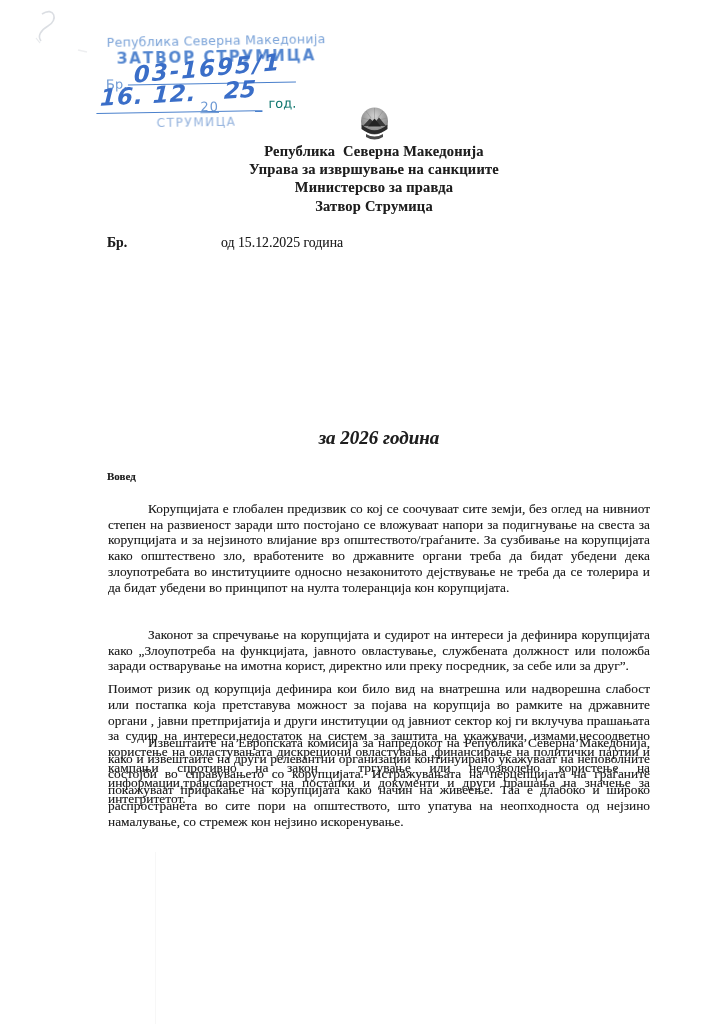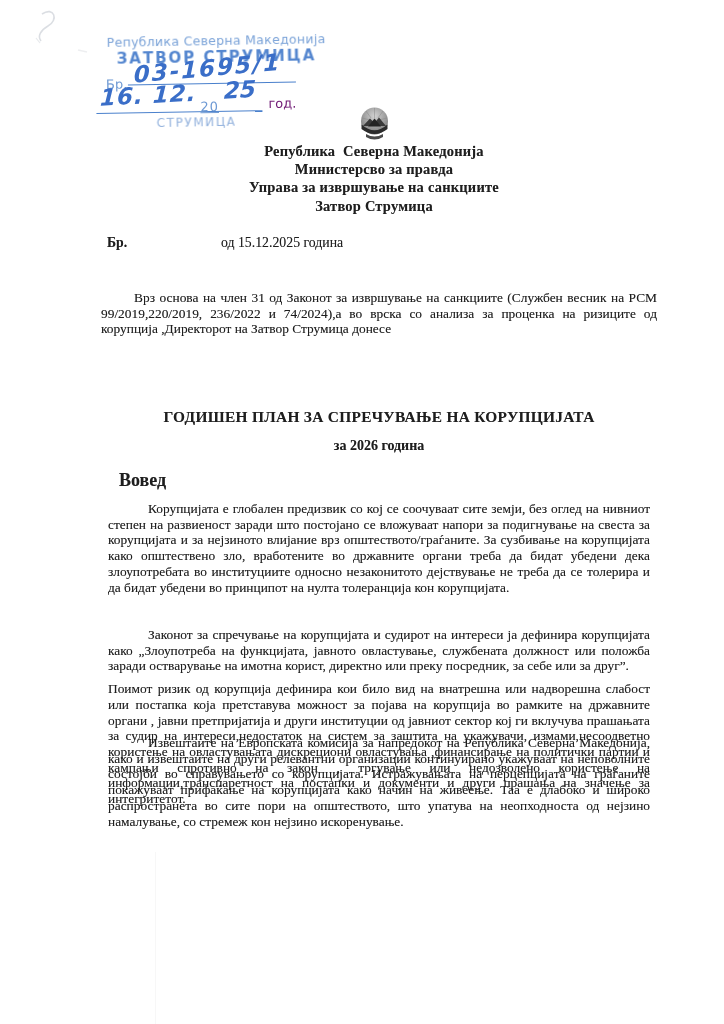--- a/index.html
+++ b/index.html
@@ -28,21 +28,21 @@
   .s-underline1{position:absolute;left:32px;top:36px;width:168px;height:14px;border-bottom:1.6px solid #4a80cc;}
   .s-date{
     position:absolute;left:4px;top:48px;font-size:23px;font-weight:600;font-style:italic;
     color:#3a6ec8;transform:rotate(-2deg) skewX(-6deg);letter-spacing:1px;white-space:nowrap;
   }
   .s-century{position:absolute;left:104px;top:66px;font-size:13px;color:#6d99d4;letter-spacing:1px;text-decoration:underline;}
   .s-year{
     position:absolute;left:128px;top:44px;font-size:23px;font-weight:600;font-style:italic;
     color:#3a6ec8;transform:rotate(-3deg) skewX(-6deg);
   }
-  .s-god{position:absolute;left:172px;top:64px;font-size:13px;color:#701a75;}
+  .s-god{position:absolute;left:172px;top:64px;font-size:13px;color:#0f766e;}
   .s-underline2{position:absolute;left:0px;top:64px;width:166px;height:14px;border-bottom:1.6px solid #4a80cc;}
   .s-city{position:absolute;left:60px;top:82px;font-size:12px;letter-spacing:1.6px;color:#93b2dd;filter:blur(.2px);}
 
   
   .emblem{position:absolute;left:358px;top:105px;width:33px;height:36px;}
 
   
   .org-header{
     position:absolute;left:150px;top:142px;width:448px;
     text-align:center;font-weight:bold;font-size:14.5px;line-height:18.2px;letter-spacing:.2px;
@@ -54,22 +54,22 @@
   .ref-date{position:absolute;left:221px;top:235px;font-weight:normal;font-size:13.8px;}
 
   
   .bodytext{
     position:absolute;left:101px;width:556px;
     font-size:13.4px;line-height:15.7px;text-align:justify;
   }
   .intro{top:290px;text-indent:33px;}
   .doc-title{position:absolute;left:101px;top:408px;width:556px;text-align:center;font-weight:bold;}
   .title-main{font-size:15.4px;letter-spacing:.3px;}
-  .title-sub{font-size:14px;margin-top:12px;}
-  .voved{position:absolute;left:119px;top:470px;font-weight:bold;font-size:18px;}
+  .title-sub{font-size:19px;margin-top:19px;font-style:italic;}
+  .voved{position:absolute;left:107px;top:470px;font-weight:bold;font-size:11px;}
   .p1{top:494px;}
   .p2{top:620px;}
   .p3{top:728px;}
   .bodytext p{margin:7px;}
   .indented{text-indent:40px;}
 
   
   .artifact{position:absolute;left:155px;top:852px;width:1px;height:172px;background:rgba(120,120,120,0.06);}
 </style>
 </head>
@@ -114,32 +114,30 @@
         <path d="M29 13 L21 15"></path>
     </g>
     <path d="M5 21 L12 13.5 L16.5 18 L21 12.5 L28 21 Z" fill="#3a3a3a"></path>
     <path d="M10 21.5 L16.5 13.5 L23 21.5 Z" fill="#242424"></path>
     <path d="M3.5 19.5 Q16.5 31 29.5 19.5 L29.5 24 Q16.5 34 3.5 24 Z" fill="#2b2b2b"></path>
     <path d="M8 29 Q16.5 34 25 29 L25 32 Q16.5 37 8 32 Z" fill="#4a4a4a"></path>
   </svg>
 
   <div class="org-header ink">
     <div class="org-line">Република  Северна Македонија</div>
+    <div class="org-line">Управа за извршување на санкциите</div>
     <div class="org-line">Министерсво за правда</div>
-    <div class="org-line">Управа за извршување на санкциите</div>
     <div class="org-line">Затвор Струмица</div>
   </div>
 
   <div class="ref-label ink">Бр.</div>
   <div class="ref-date ink">од 15.12.2025 година</div>
 
-  <div class="bodytext intro ink">Врз основа на член 31 од Законот за извршување на санкциите (Службен весник на РСМ 99/2019,220/2019, 236/2022 и 74/2024),а во врска со анализа за проценка на ризиците од корупција ,Директорот на Затвор Струмица донесе</div>
 
   <div class="doc-title ink">
-    <div class="title-main">ГОДИШЕН ПЛАН ЗА СПРЕЧУВАЊЕ НА КОРУПЦИЈАТА</div>
     <div class="title-sub">за 2026 година</div>
   </div>
 
   <div class="voved ink">Вовед</div>
 
   <div class="bodytext p1 ink">
     <p class="indented">Корупцијата е глобален предизвик со кој се соочуваат сите земји, без оглед на нивниот степен на развиеност заради што постојано се вложуваат напори за подигнување на свеста за корупцијата и за нејзиното влијание врз општеството/граѓаните. За сузбивање на корупцијата како општествено зло, вработените во државните органи треба да бидат убедени дека злоупотребата во институциите односно незаконитото дејствување не треба да се толерира и да бидат убедени во принципот на нулта толеранција кон корупцијата.</p>
   </div>
 
   <div class="bodytext p2 ink">

